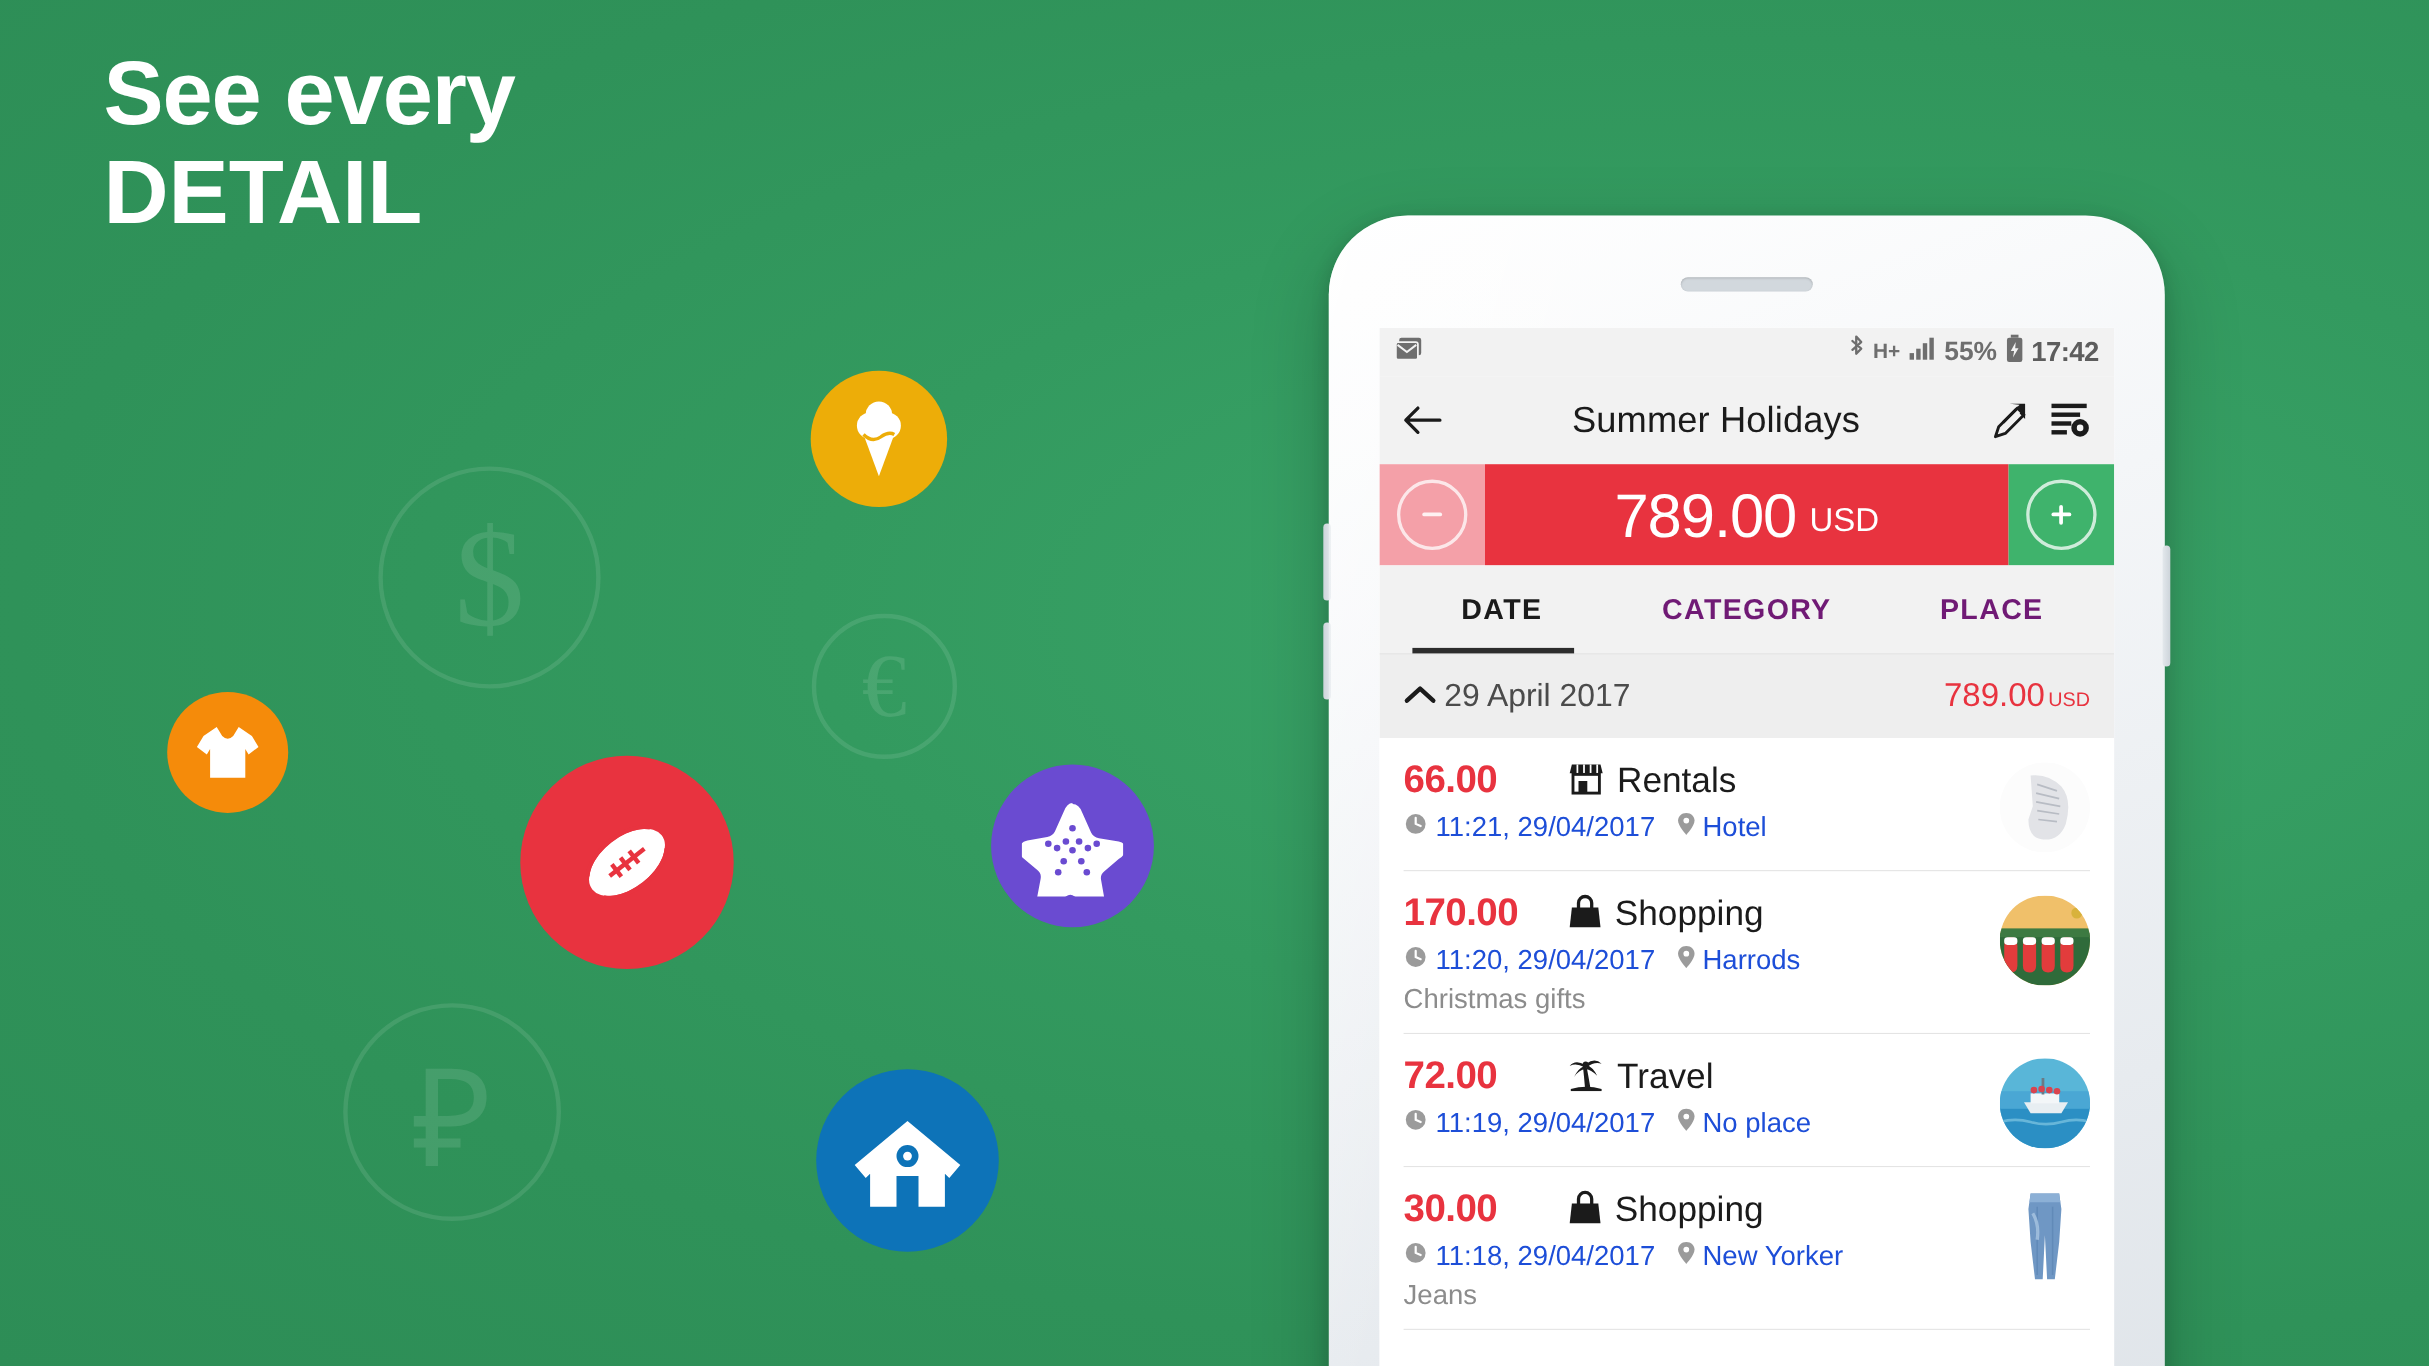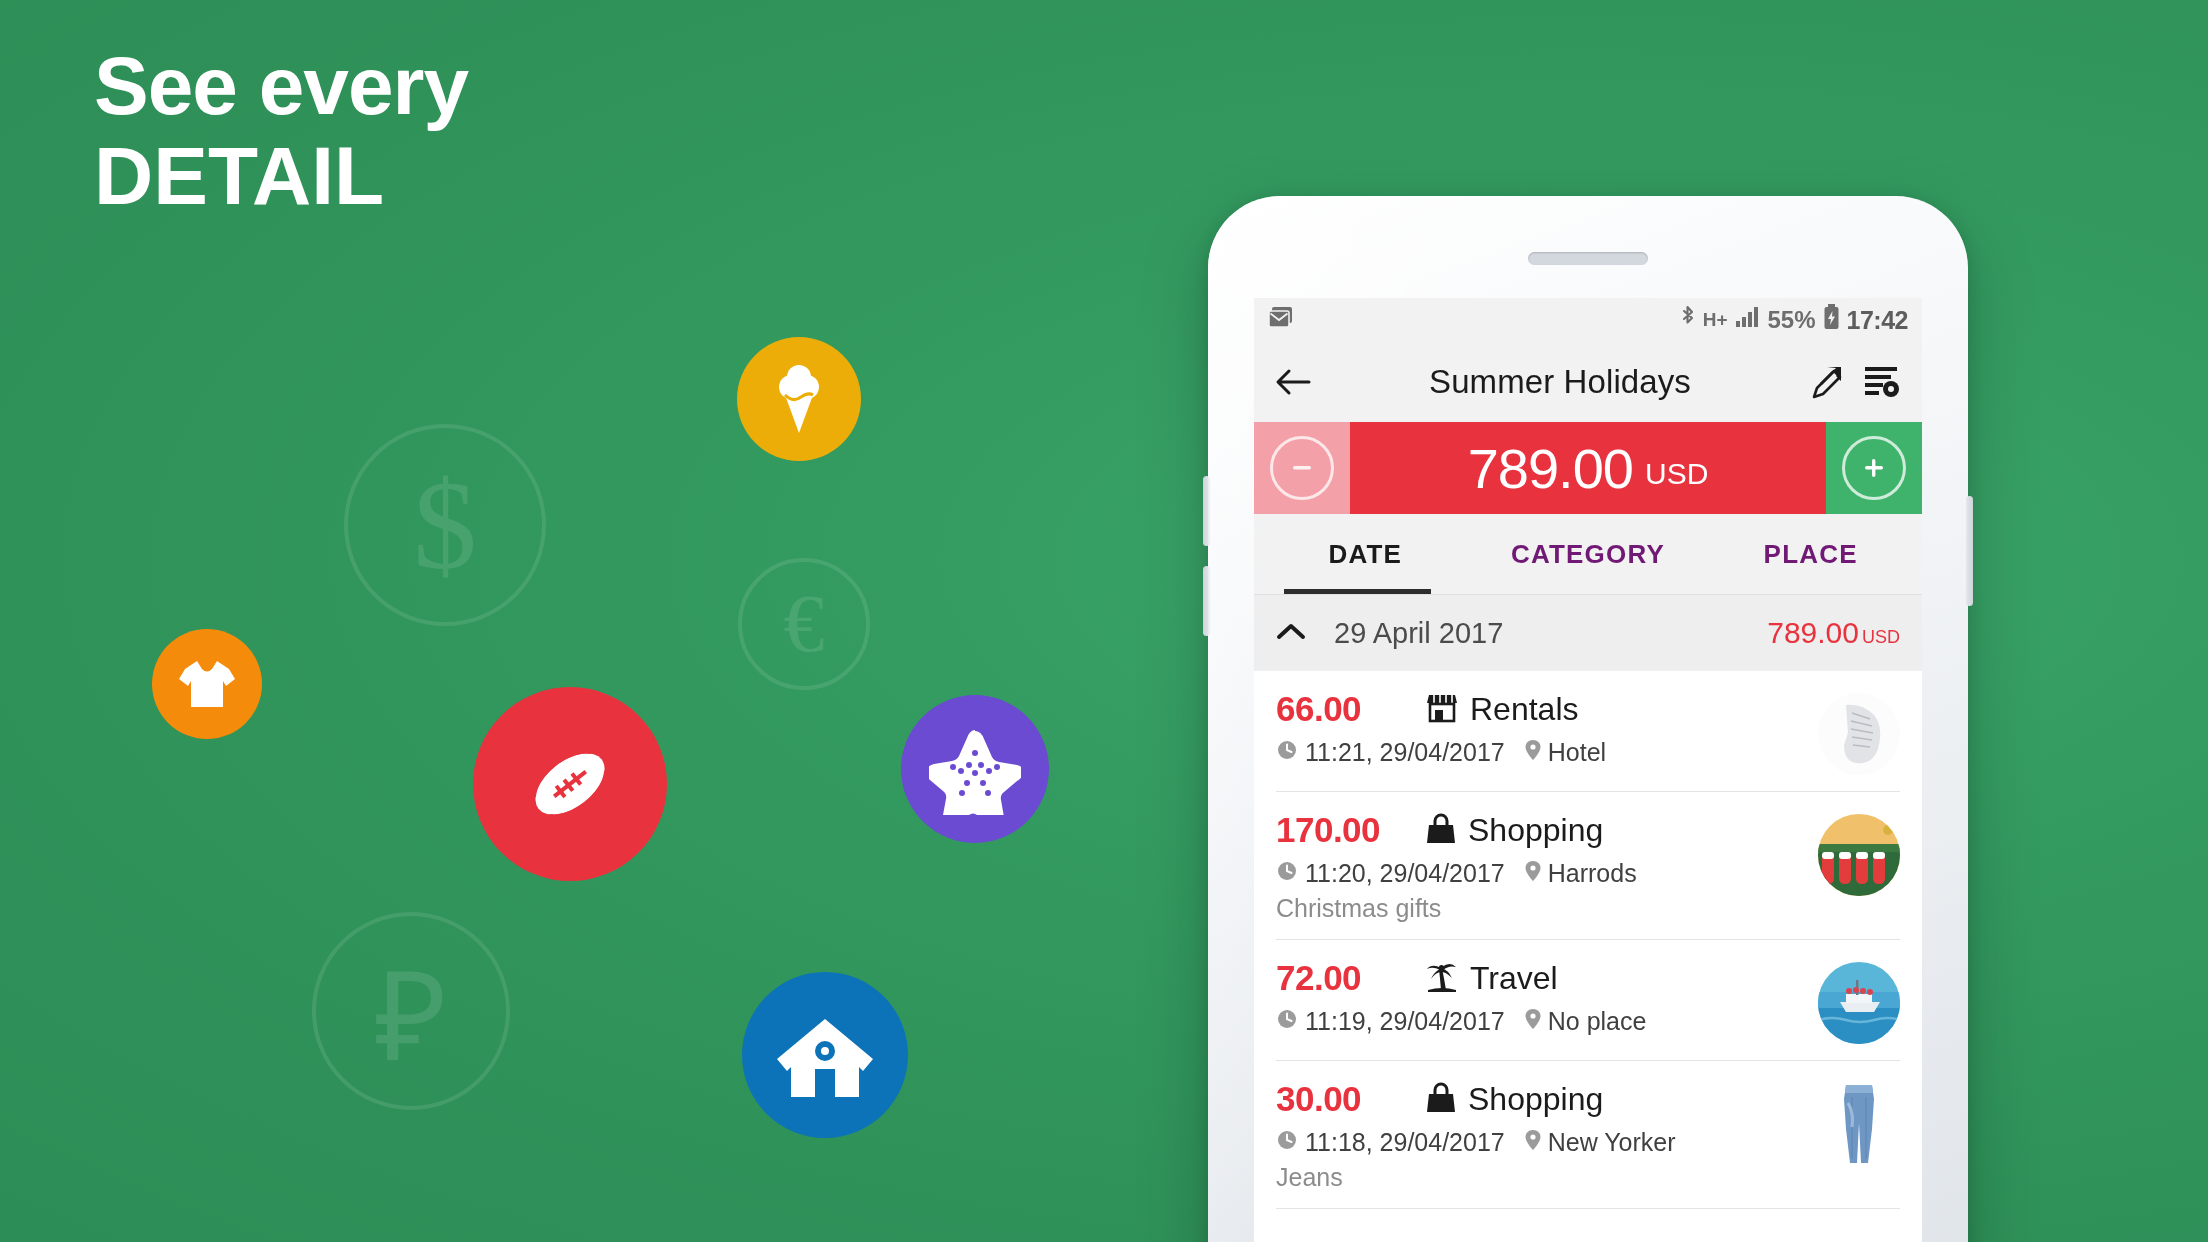--- a/index.html
+++ b/index.html
@@ -81,34 +81,34 @@
 
   
   .tabs{height:80px;background:#f2f2f2;display:flex;align-items:center;
         border-bottom:1px solid #e0e0e0;position:relative;}
   .tab{flex:1;text-align:center;font-size:26px;letter-spacing:1.2px;color:#701a75;font-weight:700;}
   .tab.active{color:#1b1b1b;}
   .tab-ind{position:absolute;bottom:0;left:4.5%;width:22%;height:5px;background:#2d2d2d;}
 
   
   .daterow{height:76px;background:#eeeeee;display:flex;align-items:center;
-           padding:0 22px;gap:28px;}
+           padding:0 22px;gap:7px;}
   .date-label{font-size:29px;color:#4b4b4b;flex:1;}
   .date-total{font-size:30px;color:#e8333f;}
   .date-total .cur{font-size:18px;margin-left:3px;}
 
   
   .txlist{background:#fff;}
   .tx{display:flex;align-items:flex-start;padding:18px 22px 0 22px;position:relative;}
   .tx-main{flex:1;min-width:0;}
   .tx-top{display:flex;align-items:center;}
   .tx-amt{font-size:35px;font-weight:700;color:#e8333f;letter-spacing:-0.5px;min-width:150px;}
   .tx-catwrap{display:flex;align-items:center;gap:12px;}
   .tx-cat{font-size:32px;color:#1b1b1b;}
-  .tx-sub{display:flex;align-items:center;gap:10px;margin-top:9px;color:#404040;font-size:25px;}
+  .tx-sub{display:flex;align-items:center;gap:10px;margin-top:9px;color:#1d4ed8;font-size:25px;}
   .tx-sub .grp{display:flex;align-items:center;gap:7px;}
   .tx-note{margin-top:6px;color:#8c8c8c;font-size:25px;}
   .tx-thumb{width:82px;height:82px;border-radius:50%;overflow:hidden;margin-left:14px;
             margin-top:4px;flex:0 0 auto;position:relative;}
   .tx-sep{height:1px;background:#e4e4e4;margin:0 22px;}
   .tx-pad{height:16px;}
 </style>
 </head>
 <body>
 

